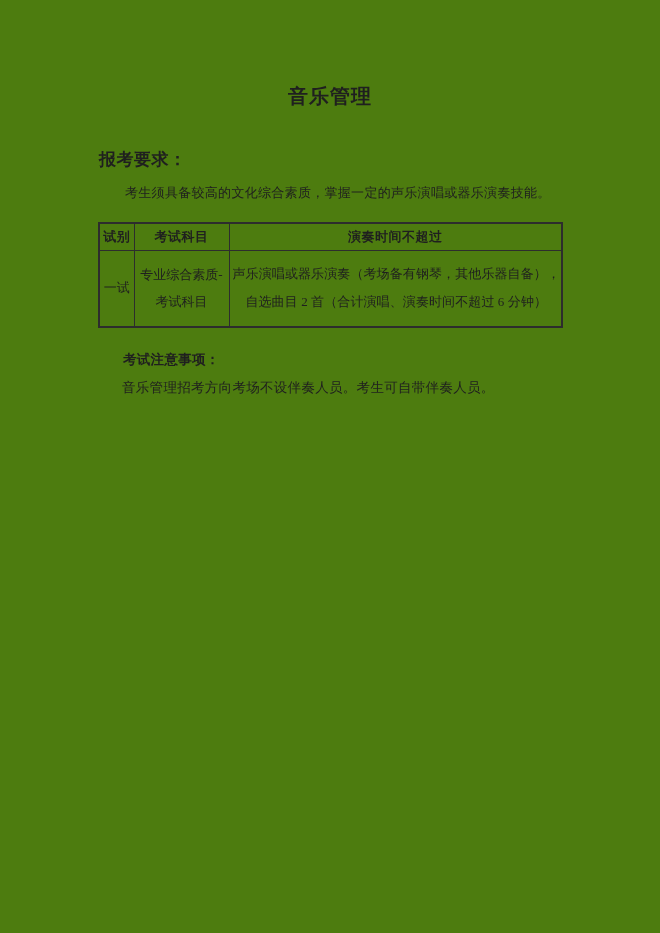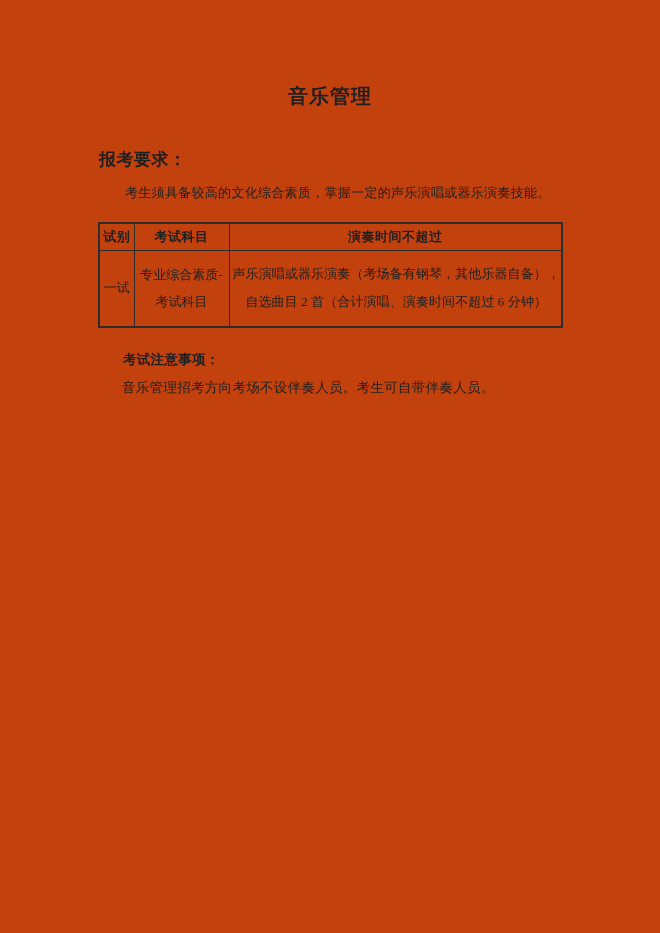--- a/index.html
+++ b/index.html
@@ -2,21 +2,21 @@
 <html><head>
 <meta charset="utf-8">
 <style>
   * { margin: 0; padding: 0; box-sizing: border-box; }
   html, body { background: #888; }
   .sheet {
     position: relative;
     width: 660px;
     height: 933px;
     margin: 0 auto;
-    background: #c2410c;
+    background: #4d7c0f;
     font-family: "Liberation Serif", "DejaVu Serif", serif;
     color: #1f1f1f;
     overflow: hidden;
   }
   .doc-title {
     position: absolute;
     top: 83px;
     left: 0;
     width: 100%;
     text-align: center;

